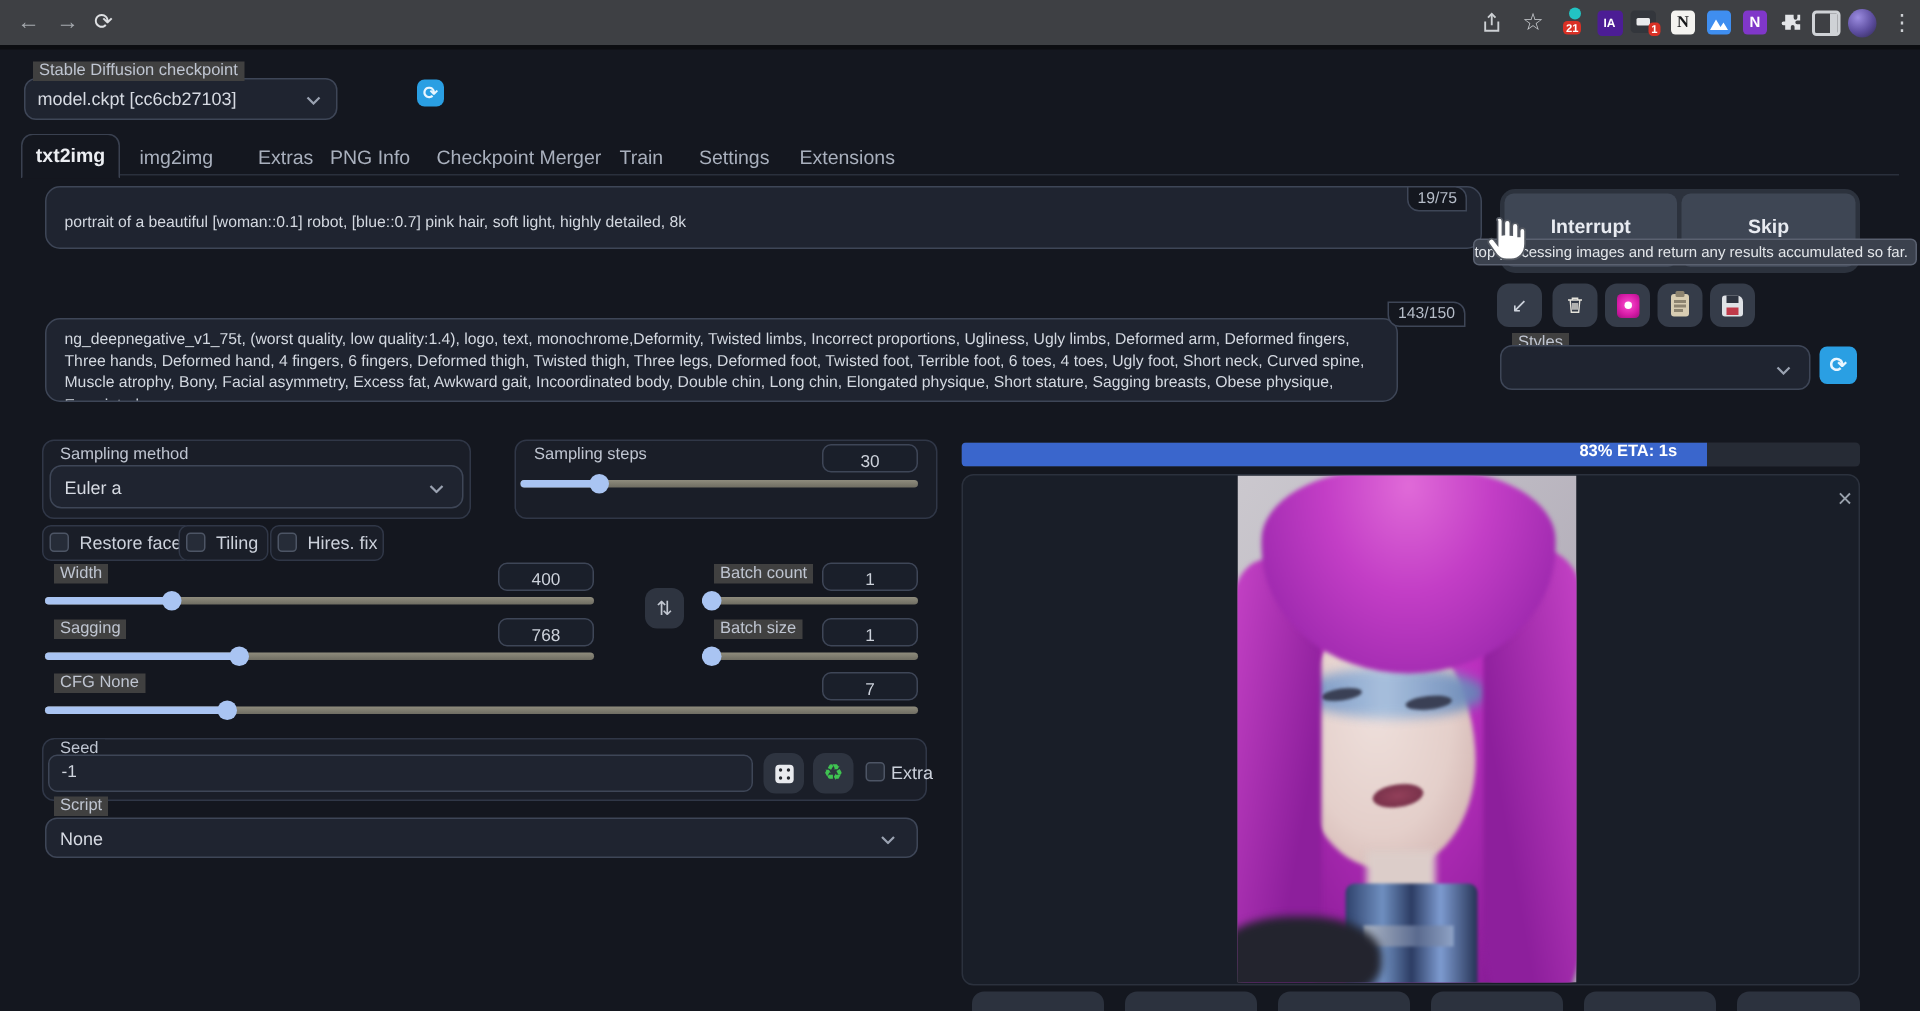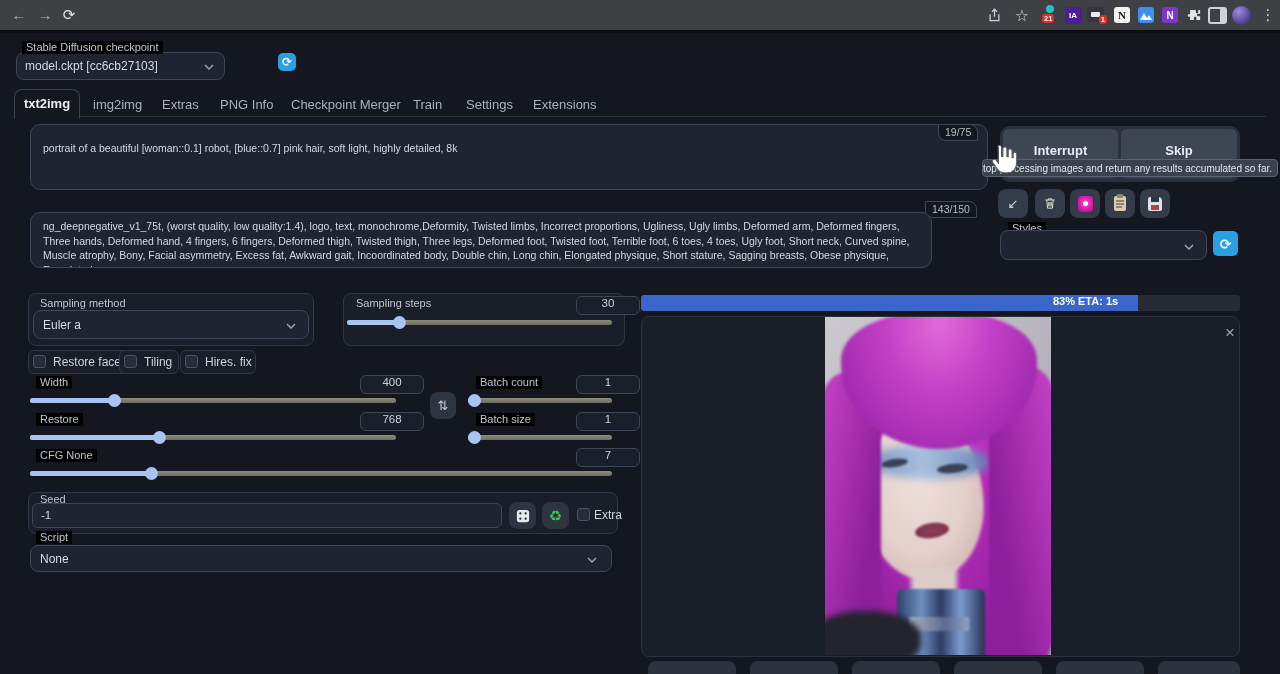--- a/index.html
+++ b/index.html
@@ -9,25 +9,25 @@
   
   .chrome{position:absolute;left:0;top:0;width:1280px;height:30px;background:#3e4044;display:block;}
   .edge{position:absolute;left:0;top:30px;width:1280px;height:3px;background:#0c0d11;}
   .navbtn{position:absolute;top:4px;width:22px;height:22px;color:#a7abb0;font-size:15px;line-height:22px;text-align:center;}
   .urlpill{position:absolute;left:78px;top:5px;width:878px;height:21px;border-radius:11px;background:#28292d;
            display:flex;align-items:center;gap:7px;padding-left:10px;box-sizing:border-box;color:#e4e6e9;font-size:12.5px;}
   .tbicon{position:absolute;top:5px;width:20px;height:20px;display:flex;align-items:center;justify-content:center;color:#cdd0d4;font-size:14px;}
   .badge{position:absolute;background:#d93025;color:#fff;font-size:7.5px;font-weight:bold;border-radius:3px;padding:0 2px;line-height:9px;}
   .extsq{border-radius:3px;display:flex;align-items:center;justify-content:center;font-weight:bold;}
   
-  .lbl{position:absolute;color:#bfc5d1;font-size:11px;background:#000000;padding:0 4px;line-height:13px;white-space:nowrap;}
+  .lbl{position:absolute;color:#bfc5d1;font-size:11px;background:#404040;padding:0 4px;line-height:13px;white-space:nowrap;}
   .blk{position:absolute;background:#1a1e28;border:1px solid #303747;border-radius:8px;box-sizing:border-box;}
   .inp{position:absolute;background:#1f2430;border:1px solid #3e4657;border-radius:8px;box-sizing:border-box;color:#d3d8e0;}
   .num{position:absolute;background:#1a1f2a;border:1px solid #3e4657;border-radius:6px;box-sizing:border-box;
-       color:#ccd1da;font-size:11.5px;display:flex;align-items:flex-start;justify-content:center;margin-left:28px;}
+       color:#ccd1da;font-size:11.5px;display:flex;align-items:flex-end;justify-content:center;}
   .track{position:absolute;height:5px;border-radius:3px;background:linear-gradient(#8f8c7d,#6f6d62);}
   .fill{position:absolute;left:0;top:0;height:5px;border-radius:3px;background:#a9c4f2;}
   .knob{position:absolute;top:-4.5px;width:13px;height:13px;border-radius:50%;background:#a9c4f2;}
   .cb{position:absolute;width:13px;height:13px;background:#262c38;border:1px solid #4d5565;border-radius:3px;box-sizing:border-box;}
   .cblbl{position:absolute;color:#ccd1db;font-size:12px;line-height:14px;white-space:nowrap;}
   .tab{position:absolute;top:96px;height:18px;line-height:18px;color:#a9b0bd;font-size:13px;text-align:center;white-space:nowrap;}
   .gbtn{position:absolute;background:#3e4654;border-radius:6px;color:#e8ebf1;font-size:13px;font-weight:bold;
         display:flex;align-items:center;justify-content:center;}
   .tool{position:absolute;width:30px;height:29px;background:#353c49;border-radius:8px;display:flex;align-items:center;justify-content:center;}
   .refresh{position:absolute;background:#2a9fe3;border-radius:5px;color:#eaf6ff;font-weight:bold;
@@ -109,28 +109,28 @@
 <span class="lbl" style="left:22px;top:41px">Stable Diffusion checkpoint</span>
 <div class="refresh" style="left:278px;top:53px;width:18px;height:18px;font-size:12px">
   <span>⟳</span>
 </div>
 
 <div class="abs" style="left:14px;top:116px;width:1252px;height:1px;background:#2a303c"></div>
 <div class="abs" style="left:14px;top:89px;width:64px;height:28px;border:1px solid #3a4150;border-bottom:1px solid #14171f;border-radius:8px 8px 0 0;background:#14171f;text-align:center;line-height:27px;color:#eceef2;font-size:13px;font-weight:bold;z-index:2">
   <span>txt2img</span>
 </div>
 <span class="tab" style="left:93px">img2img</span>
-<span class="tab" style="left:162px">Extras</span>
+<span class="tab" style="left:172px">Extras</span>
 <span class="tab" style="left:220px">PNG Info</span>
 <span class="tab" style="left:291px">Checkpoint Merger</span>
 <span class="tab" style="left:413px">Train</span>
 <span class="tab" style="left:466px">Settings</span>
 <span class="tab" style="left:533px">Extensions</span>
 
-<div class="inp" style="left:30px;top:124px;width:958px;height:66px;border-radius:10px">
+<div class="inp" style="left:30px;top:124px;width:958px;height:42px;border-radius:10px">
   <div style="padding:16px 12px 0;font-size:10.5px;line-height:14px;color:#d3d8e0">portrait of a beautiful [woman::0.1] robot, [blue::0.7] pink hair, soft light, highly detailed, 8k</div>
 </div>
 <span class="counter" style="left:938px;top:124px">19/75</span>
 
 <div class="inp" style="left:30px;top:212px;width:902px;height:56px;border-radius:10px;overflow:hidden">
   <div style="padding:6px 12px 0;font-size:10.5px;line-height:14.5px;color:#d3d8e0">ng_deepnegative_v1_75t, (worst quality, low quality:1.4), logo, text, monochrome,Deformity, Twisted limbs, Incorrect proportions, Ugliness, Ugly limbs, Deformed arm, Deformed fingers, Three hands, Deformed hand, 4 fingers, 6 fingers, Deformed thigh, Twisted thigh, Three legs, Deformed foot, Twisted foot, Terrible foot, 6 toes, 4 toes, Ugly foot, Short neck, Curved spine, Muscle atrophy, Bony, Facial asymmetry, Excess fat, Awkward gait, Incoordinated body, Double chin, Long chin, Elongated physique, Short stature, Sagging breasts, Obese physique, Emaciated,</div>
 </div>
 <span class="counter" style="left:925px;top:201px">143/150</span>
 
 <div class="abs" style="left:1000px;top:126px;width:240px;height:56px;background:#2c323d;border-radius:10px;z-index:1"></div>
@@ -217,21 +217,21 @@
 
 <span class="lbl" style="left:36px;top:376px">Width</span>
 <div class="num" style="left:332px;top:375px;width:64px;height:19px">
     <span>400</span>
   </div>
 <div class="track" style="left:30px;top:398px;width:366px">
   <div class="fill" style="width:85px"></div>
   <div class="knob" style="left:78px"></div>
 </div>
 
-<span class="lbl" style="left:36px;top:413px">Restore</span>
+<span class="lbl" style="left:36px;top:413px">Sagging</span>
 <div class="num" style="left:332px;top:412px;width:64px;height:19px">
     <span>768</span>
   </div>
 <div class="track" style="left:30px;top:435px;width:366px">
   <div class="fill" style="width:130px"></div>
   <div class="knob" style="left:123px"></div>
 </div>
 
 <div class="tool" style="left:430px;top:392px;width:26px;height:27px;background:#2e3440">
   <span style="color:#c3c8d2;font-size:13px">⇅</span>

